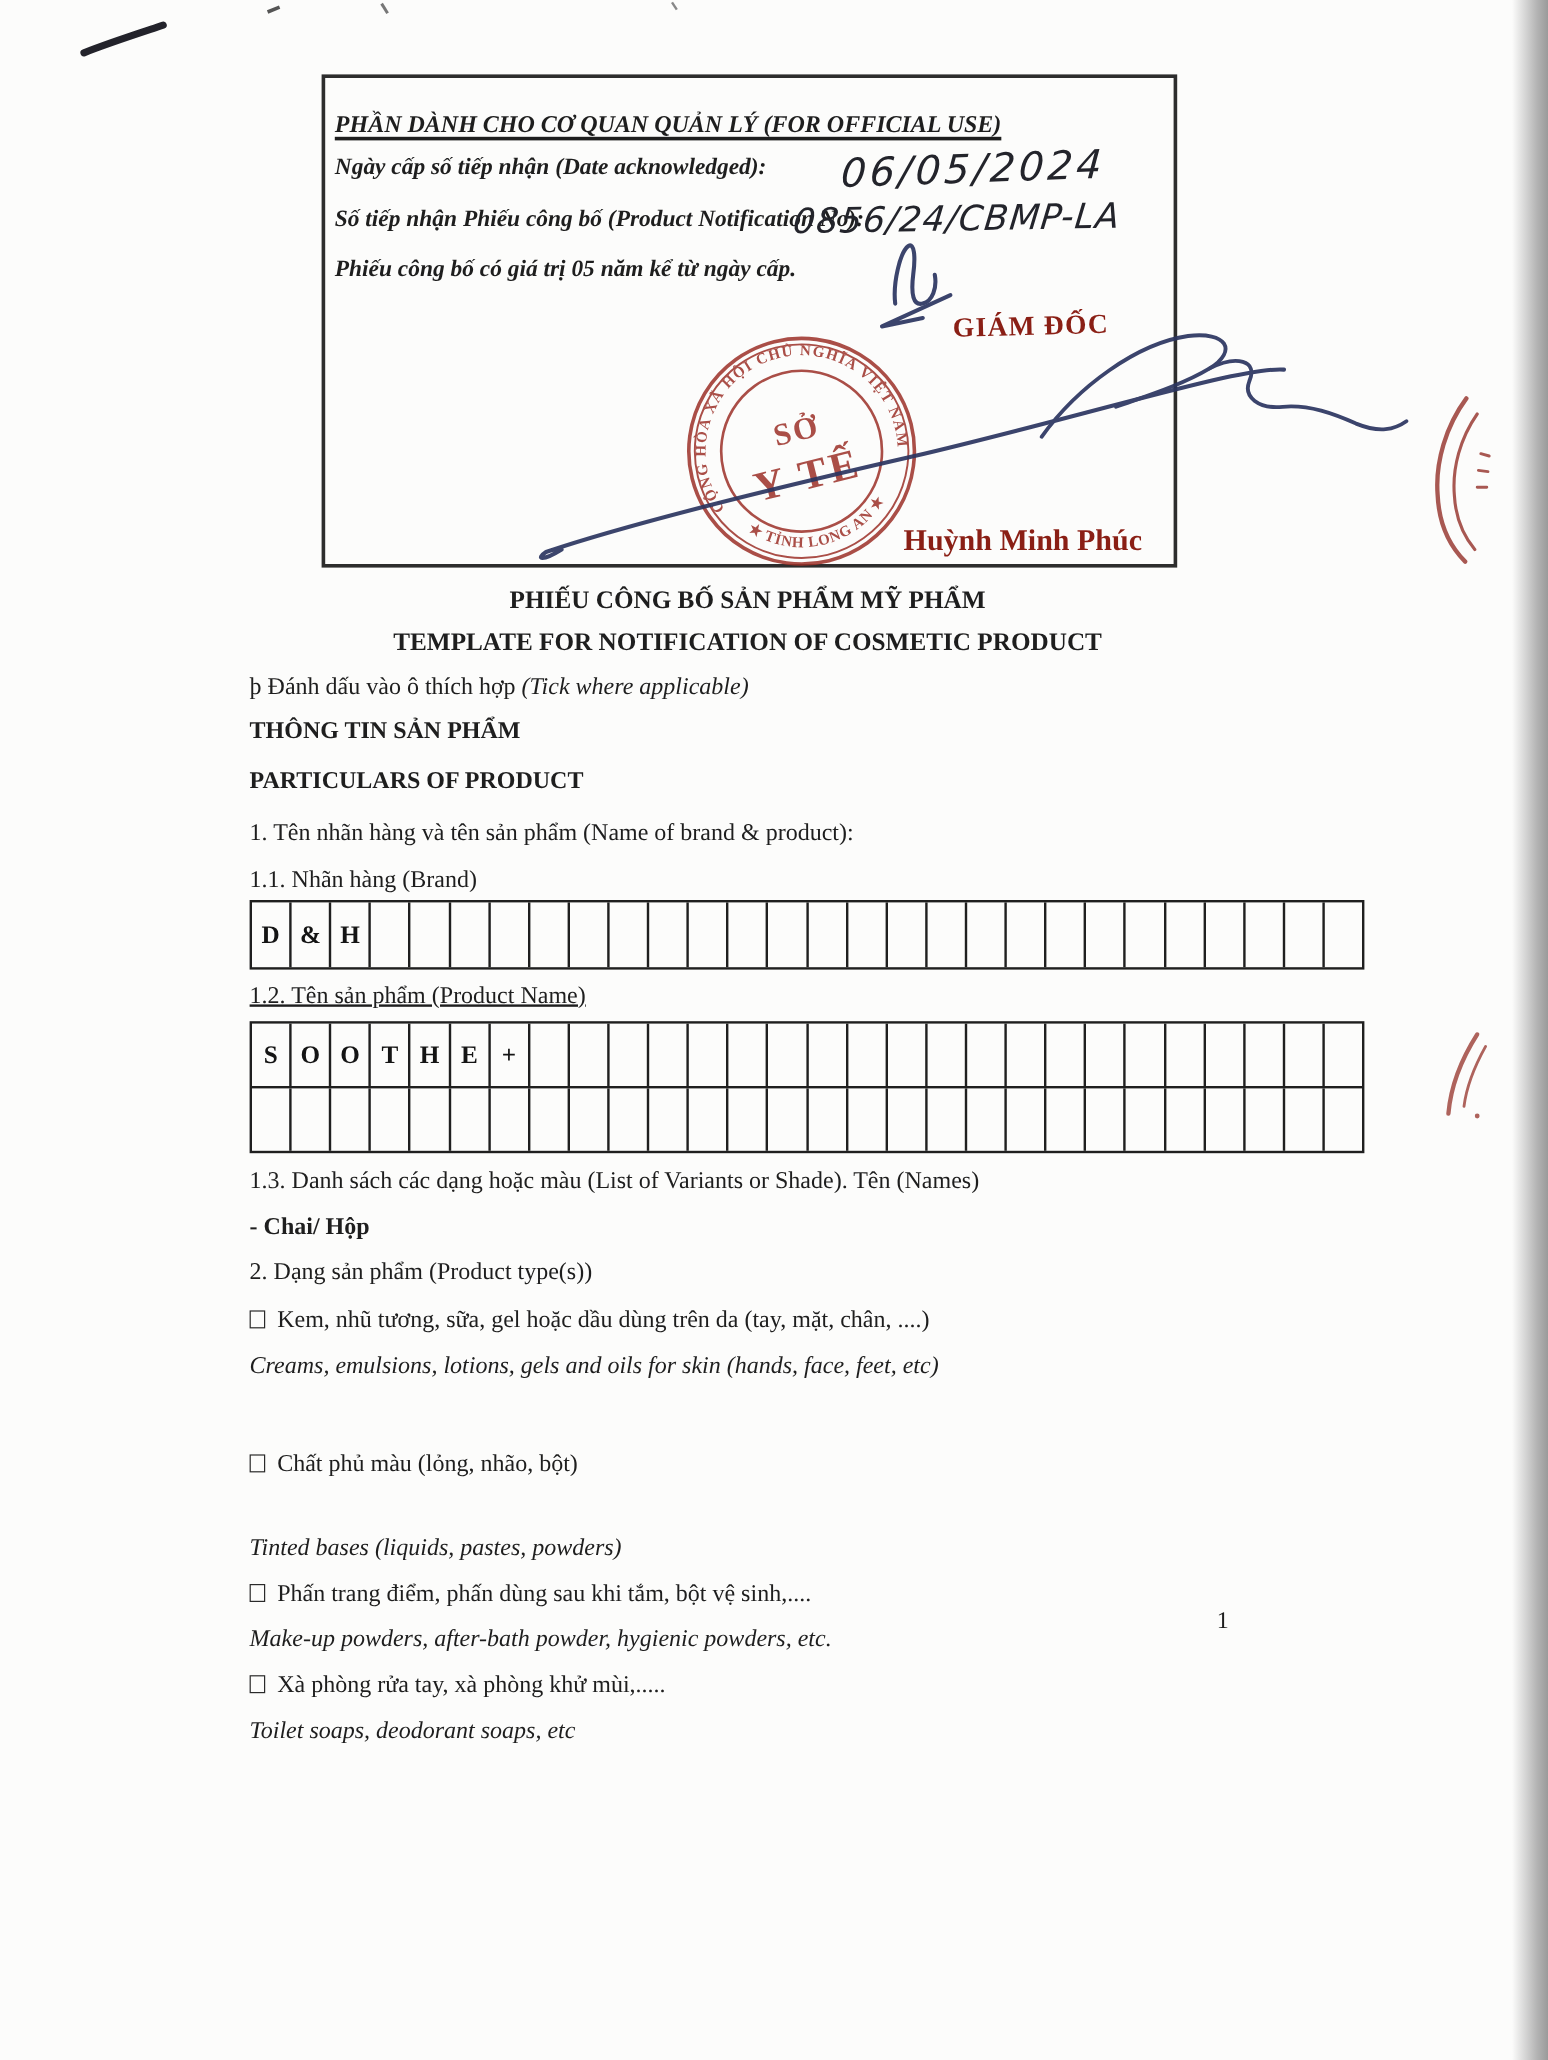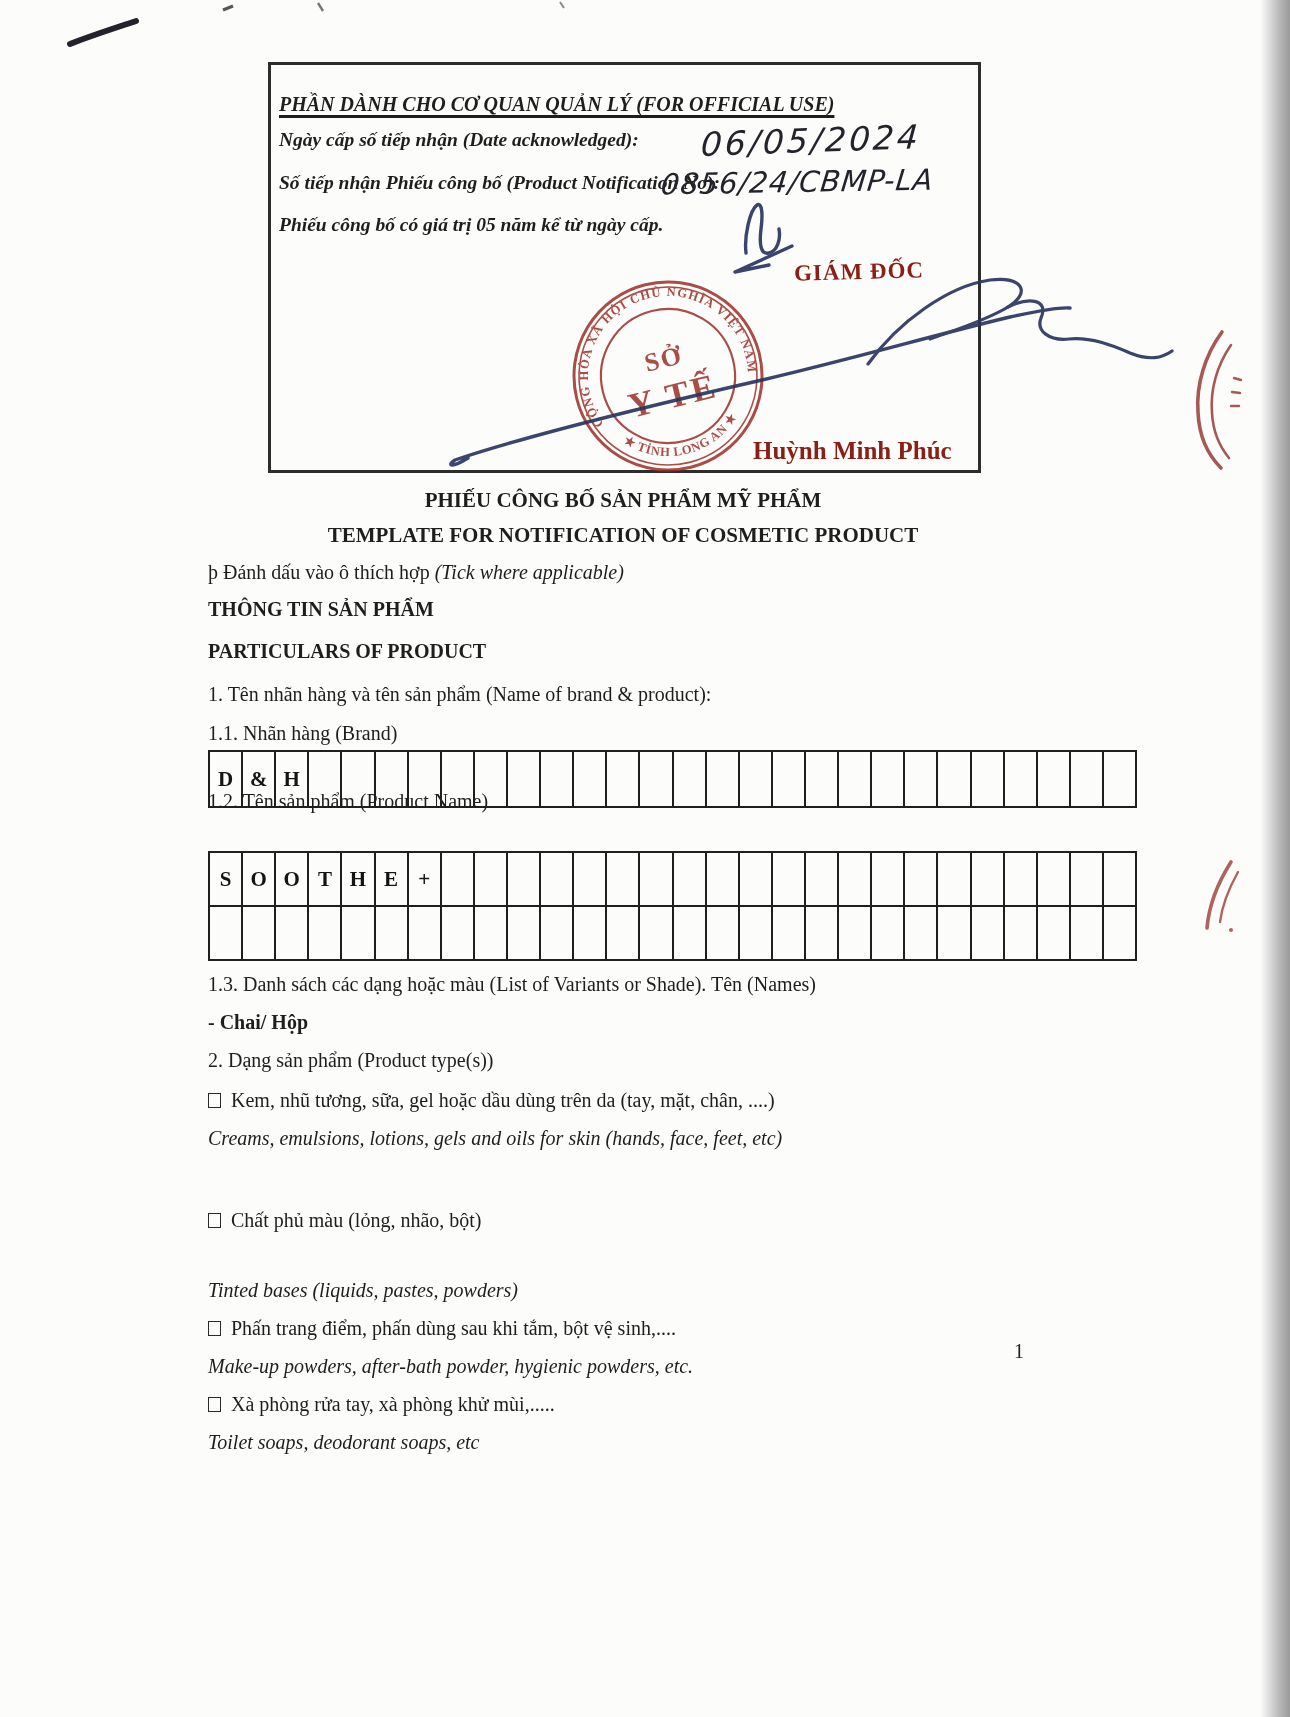--- a/index.html
+++ b/index.html
@@ -143,21 +143,21 @@
         <div class="cell"></div>
         <div class="cell"></div>
         <div class="cell"></div>
         <div class="cell"></div>
         <div class="cell"></div>
         <div class="cell"></div>
         <div class="cell"></div>
       </div>
   </div>
 
-  <div class="line" style="top:789px;">1.2. Tên sản phẩm (Product Name)</div>
+  <div class="line" style="top:818px;text-decoration:underline;">1.2. Tên sản phẩm (Product Name)</div>
 
   <div class="grid" style="top:851px;">
     <div class="grid-row">
         <div class="cell">S</div>
         <div class="cell">O</div>
         <div class="cell">O</div>
         <div class="cell">T</div>
         <div class="cell">H</div>
         <div class="cell">E</div>
         <div class="cell">+</div>

